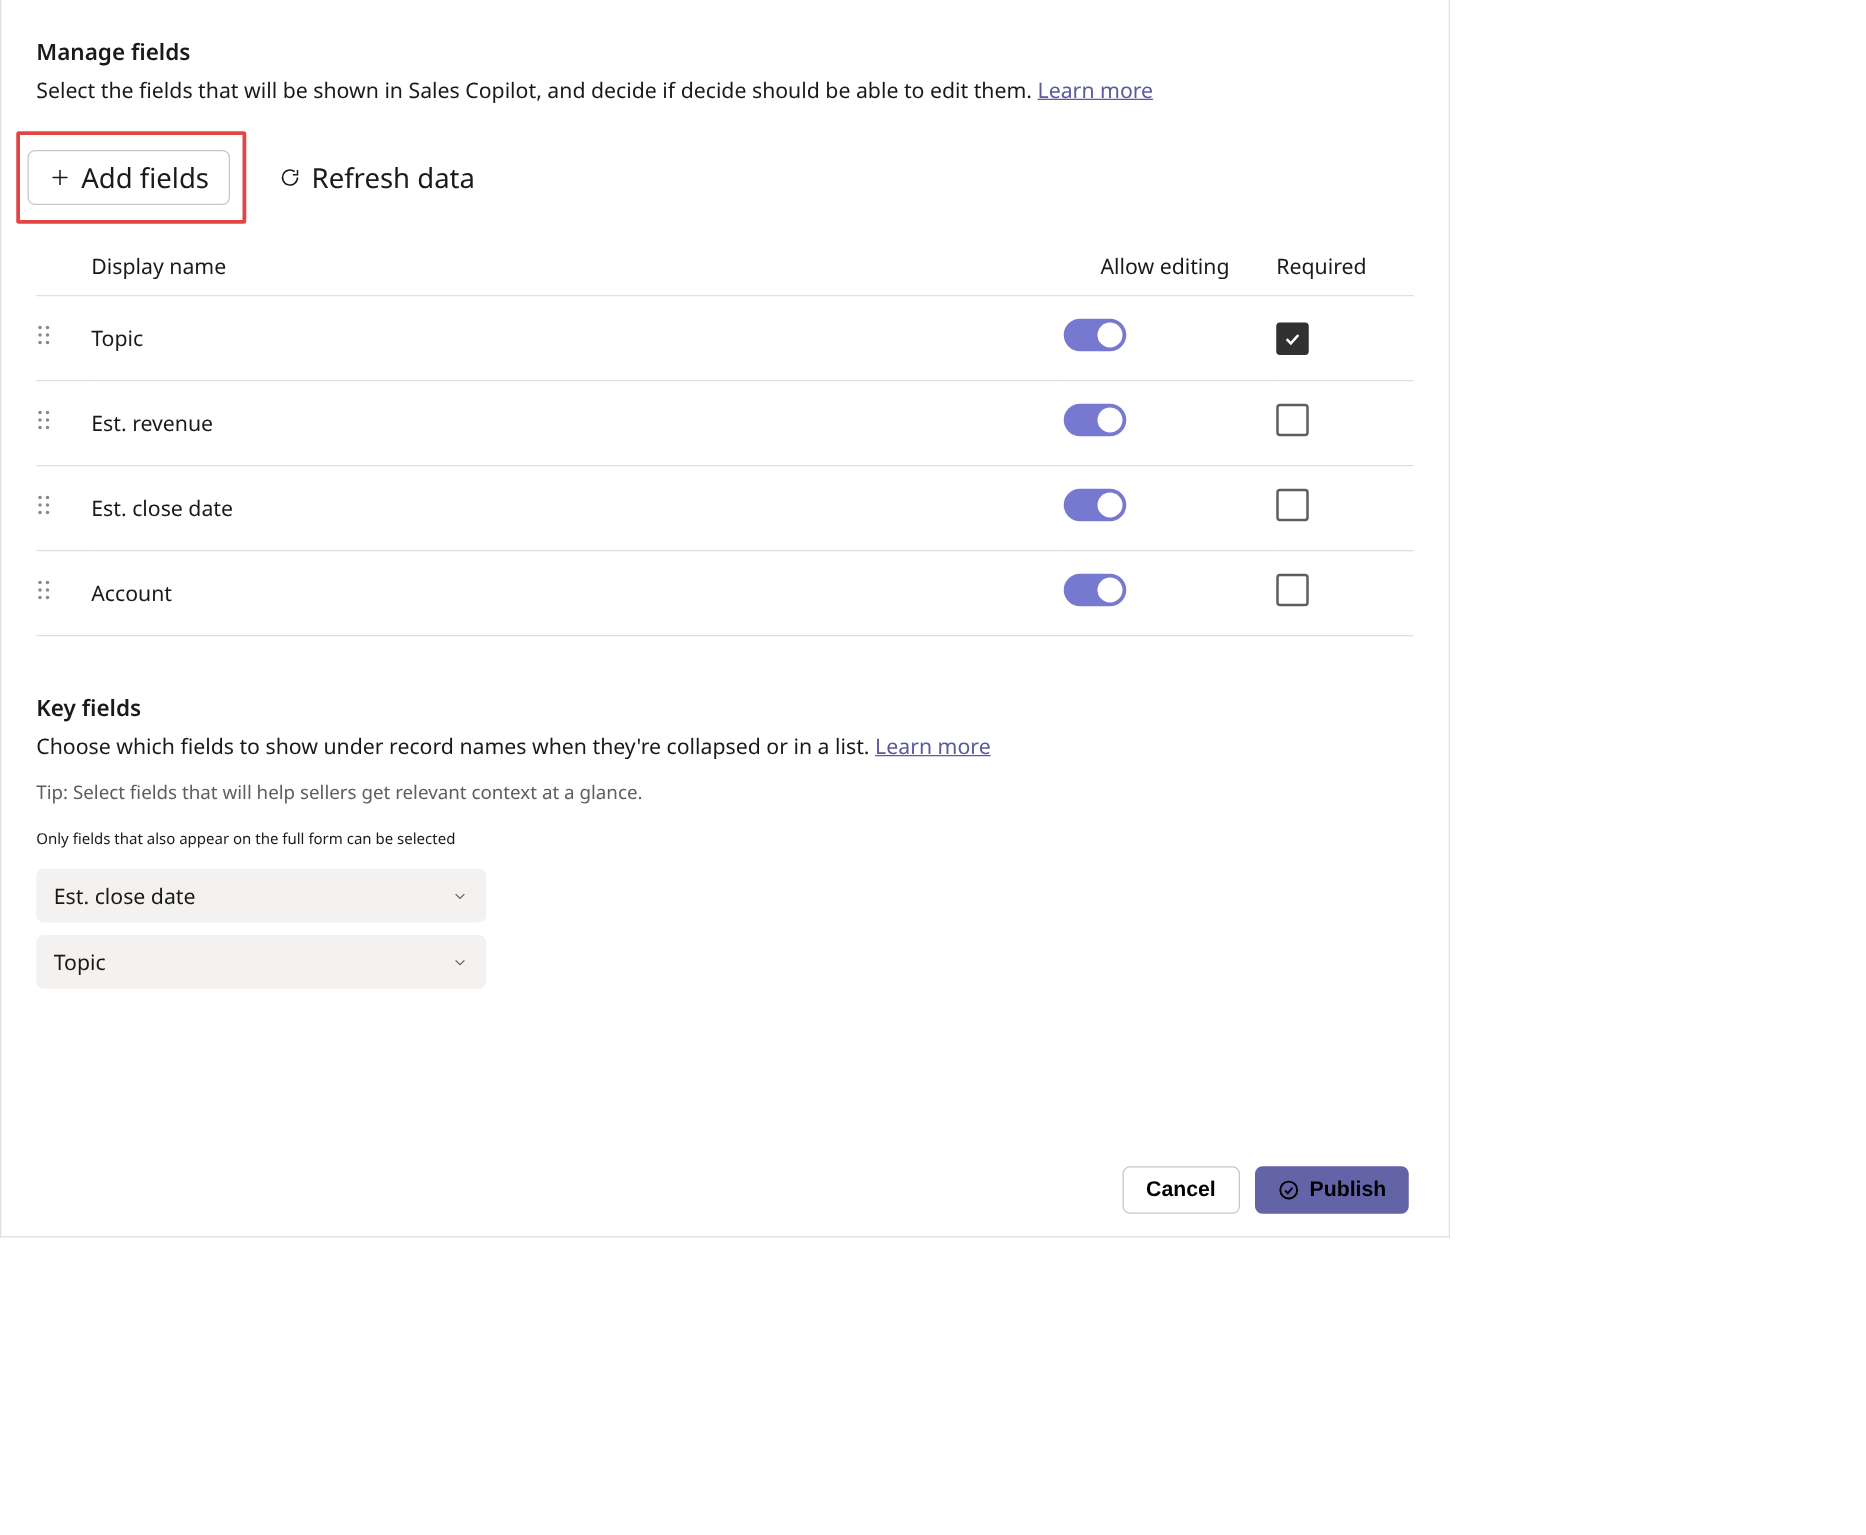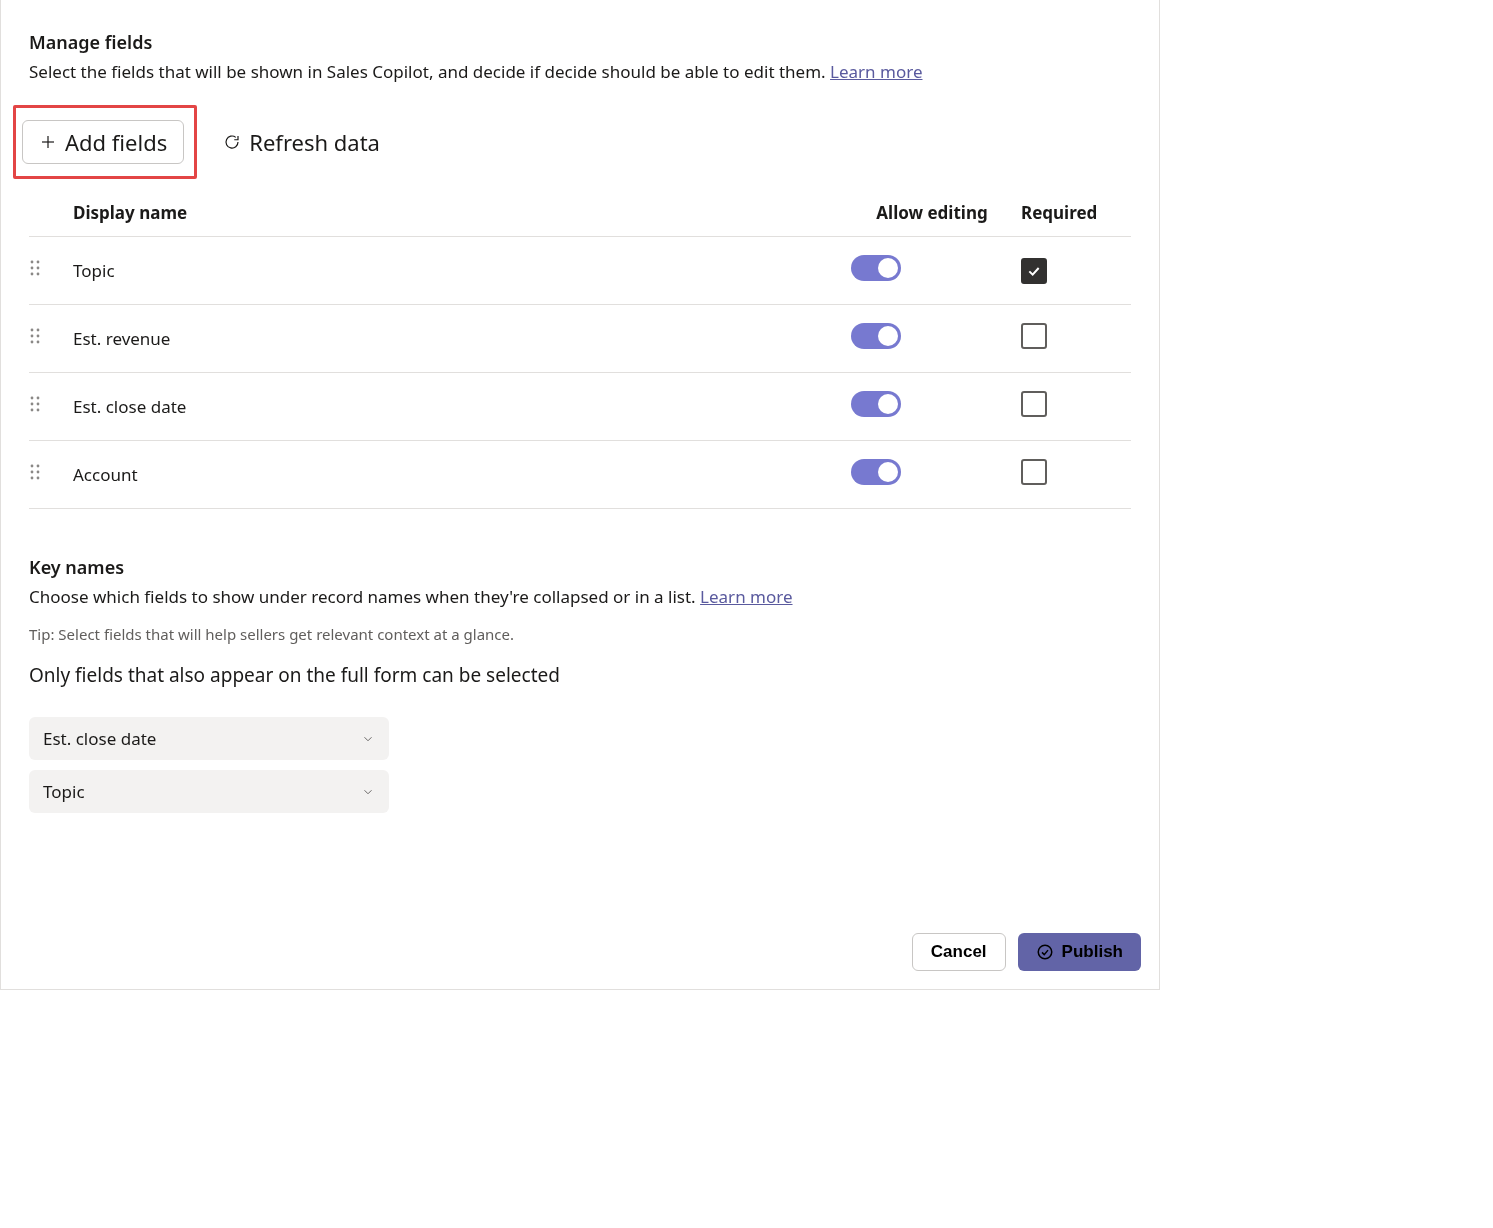--- a/index.html
+++ b/index.html
@@ -76,21 +76,21 @@
   .plus-icon svg,.refresh-icon svg{width:18px;height:18px}
   .chevron-icon svg{width:14px;height:14px}
 
   table.fields{
     width:100%;
     border-collapse:collapse;
     margin-top:10px;
   }
   table.fields th{
     text-align:left;
-    font-weight:700;
+    font-weight:400;
     font-size:17px;
     padding:12px 8px 12px 0;
     border-bottom:1px solid var(--border);
   }
   table.fields th.col-edit{width:170px;text-align:center}
   table.fields th.col-req{width:110px;text-align:left}
   table.fields td{
     padding:18px 8px 18px 0;
     border-bottom:1px solid var(--border);
     font-size:17px;
@@ -137,40 +137,40 @@
   }
   .checkbox svg{width:16px;height:16px}
 
   .kf-section{margin-top:46px}
   .kf-tip{
     color:var(--muted);
     font-size:15px;
     margin:16px 0 18px 0;
   }
   .kf-note{
-    font-size:19px;
-    margin:0 0 29px 0;
+    font-size:12px;
+    margin:0 0 16px 0;
   }
   .select{
     width:360px;
     display:flex;
     align-items:center;
     justify-content:space-between;
     padding:10px 14px;
     background:#f3f2f1;
     border-radius:6px;
     font-size:17px;
     cursor:pointer;
     margin-bottom:10px;
   }
   .select .chev{color:#605e5c}
 
   .footer{
     position:absolute;
-    right:18px;
+    right:32px;
     bottom:18px;
     display:flex;
     gap:12px;
   }
   .btn-secondary{
     background:#fff;
     border:1px solid #c8c6c4;
     border-radius:6px;
     padding:8px 18px;
     font-size:17px;
@@ -288,21 +288,21 @@
                 <circle cx="9" cy="16" r="1.4"></circle>
               </svg></span></td>
           <td>Account</td>
           <td><span class="toggle"><span class="knob"></span></span></td>
           <td><span class="checkbox"></span></td>
         </tr>
       </tbody>
   </table>
 
   <div class="kf-section">
-    <h2 class="section-title">Key names</h2>
+    <h2 class="section-title">Key fields</h2>
     <p class="section-desc" style="margin-bottom:0">
       <span>Choose which fields to show under record names when they're collapsed or in a list. </span><a class="link">Learn more</a>
     </p>
     <p class="kf-tip">Tip: Select fields that will help sellers get relevant context at a glance.</p>
     <p class="kf-note">Only fields that also appear on the full form can be selected</p>
     <div id="kf-selects">
         <div class="select">
           <span>Est. close date</span>
           <span class="chev icon chevron-icon">
             <svg viewBox="0 0 24 24" fill="none" stroke="currentColor" stroke-width="1.6">

